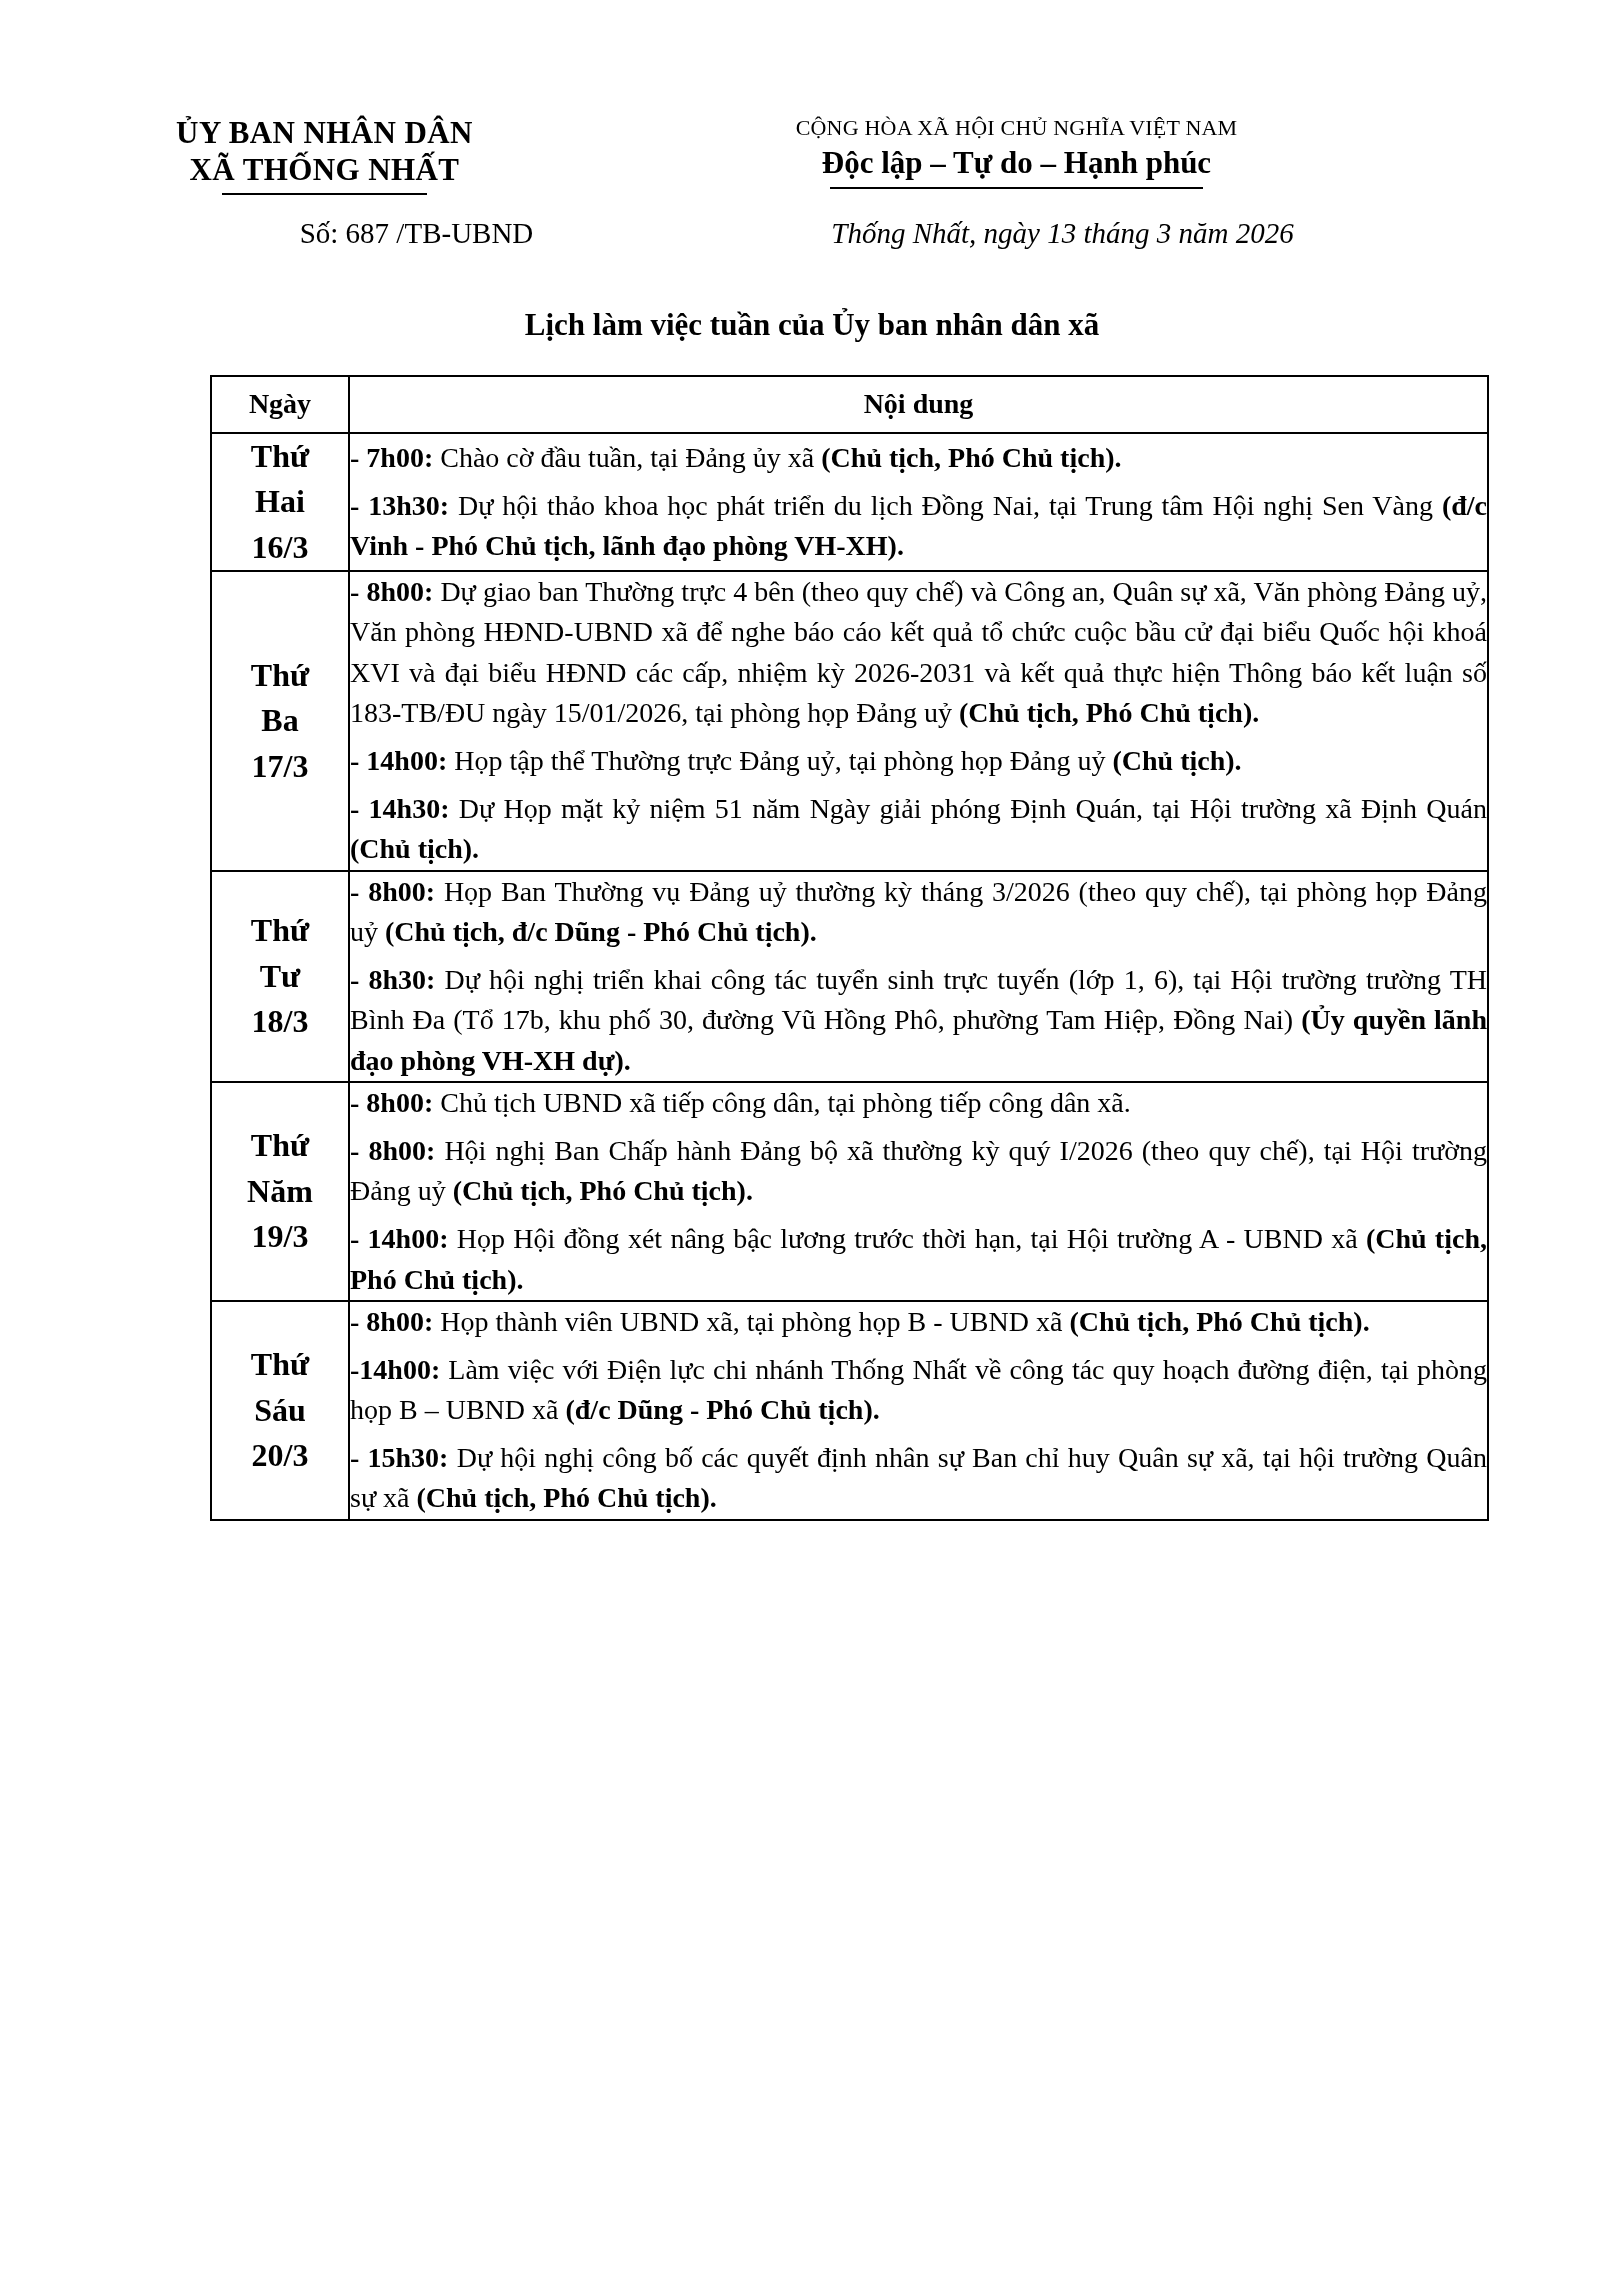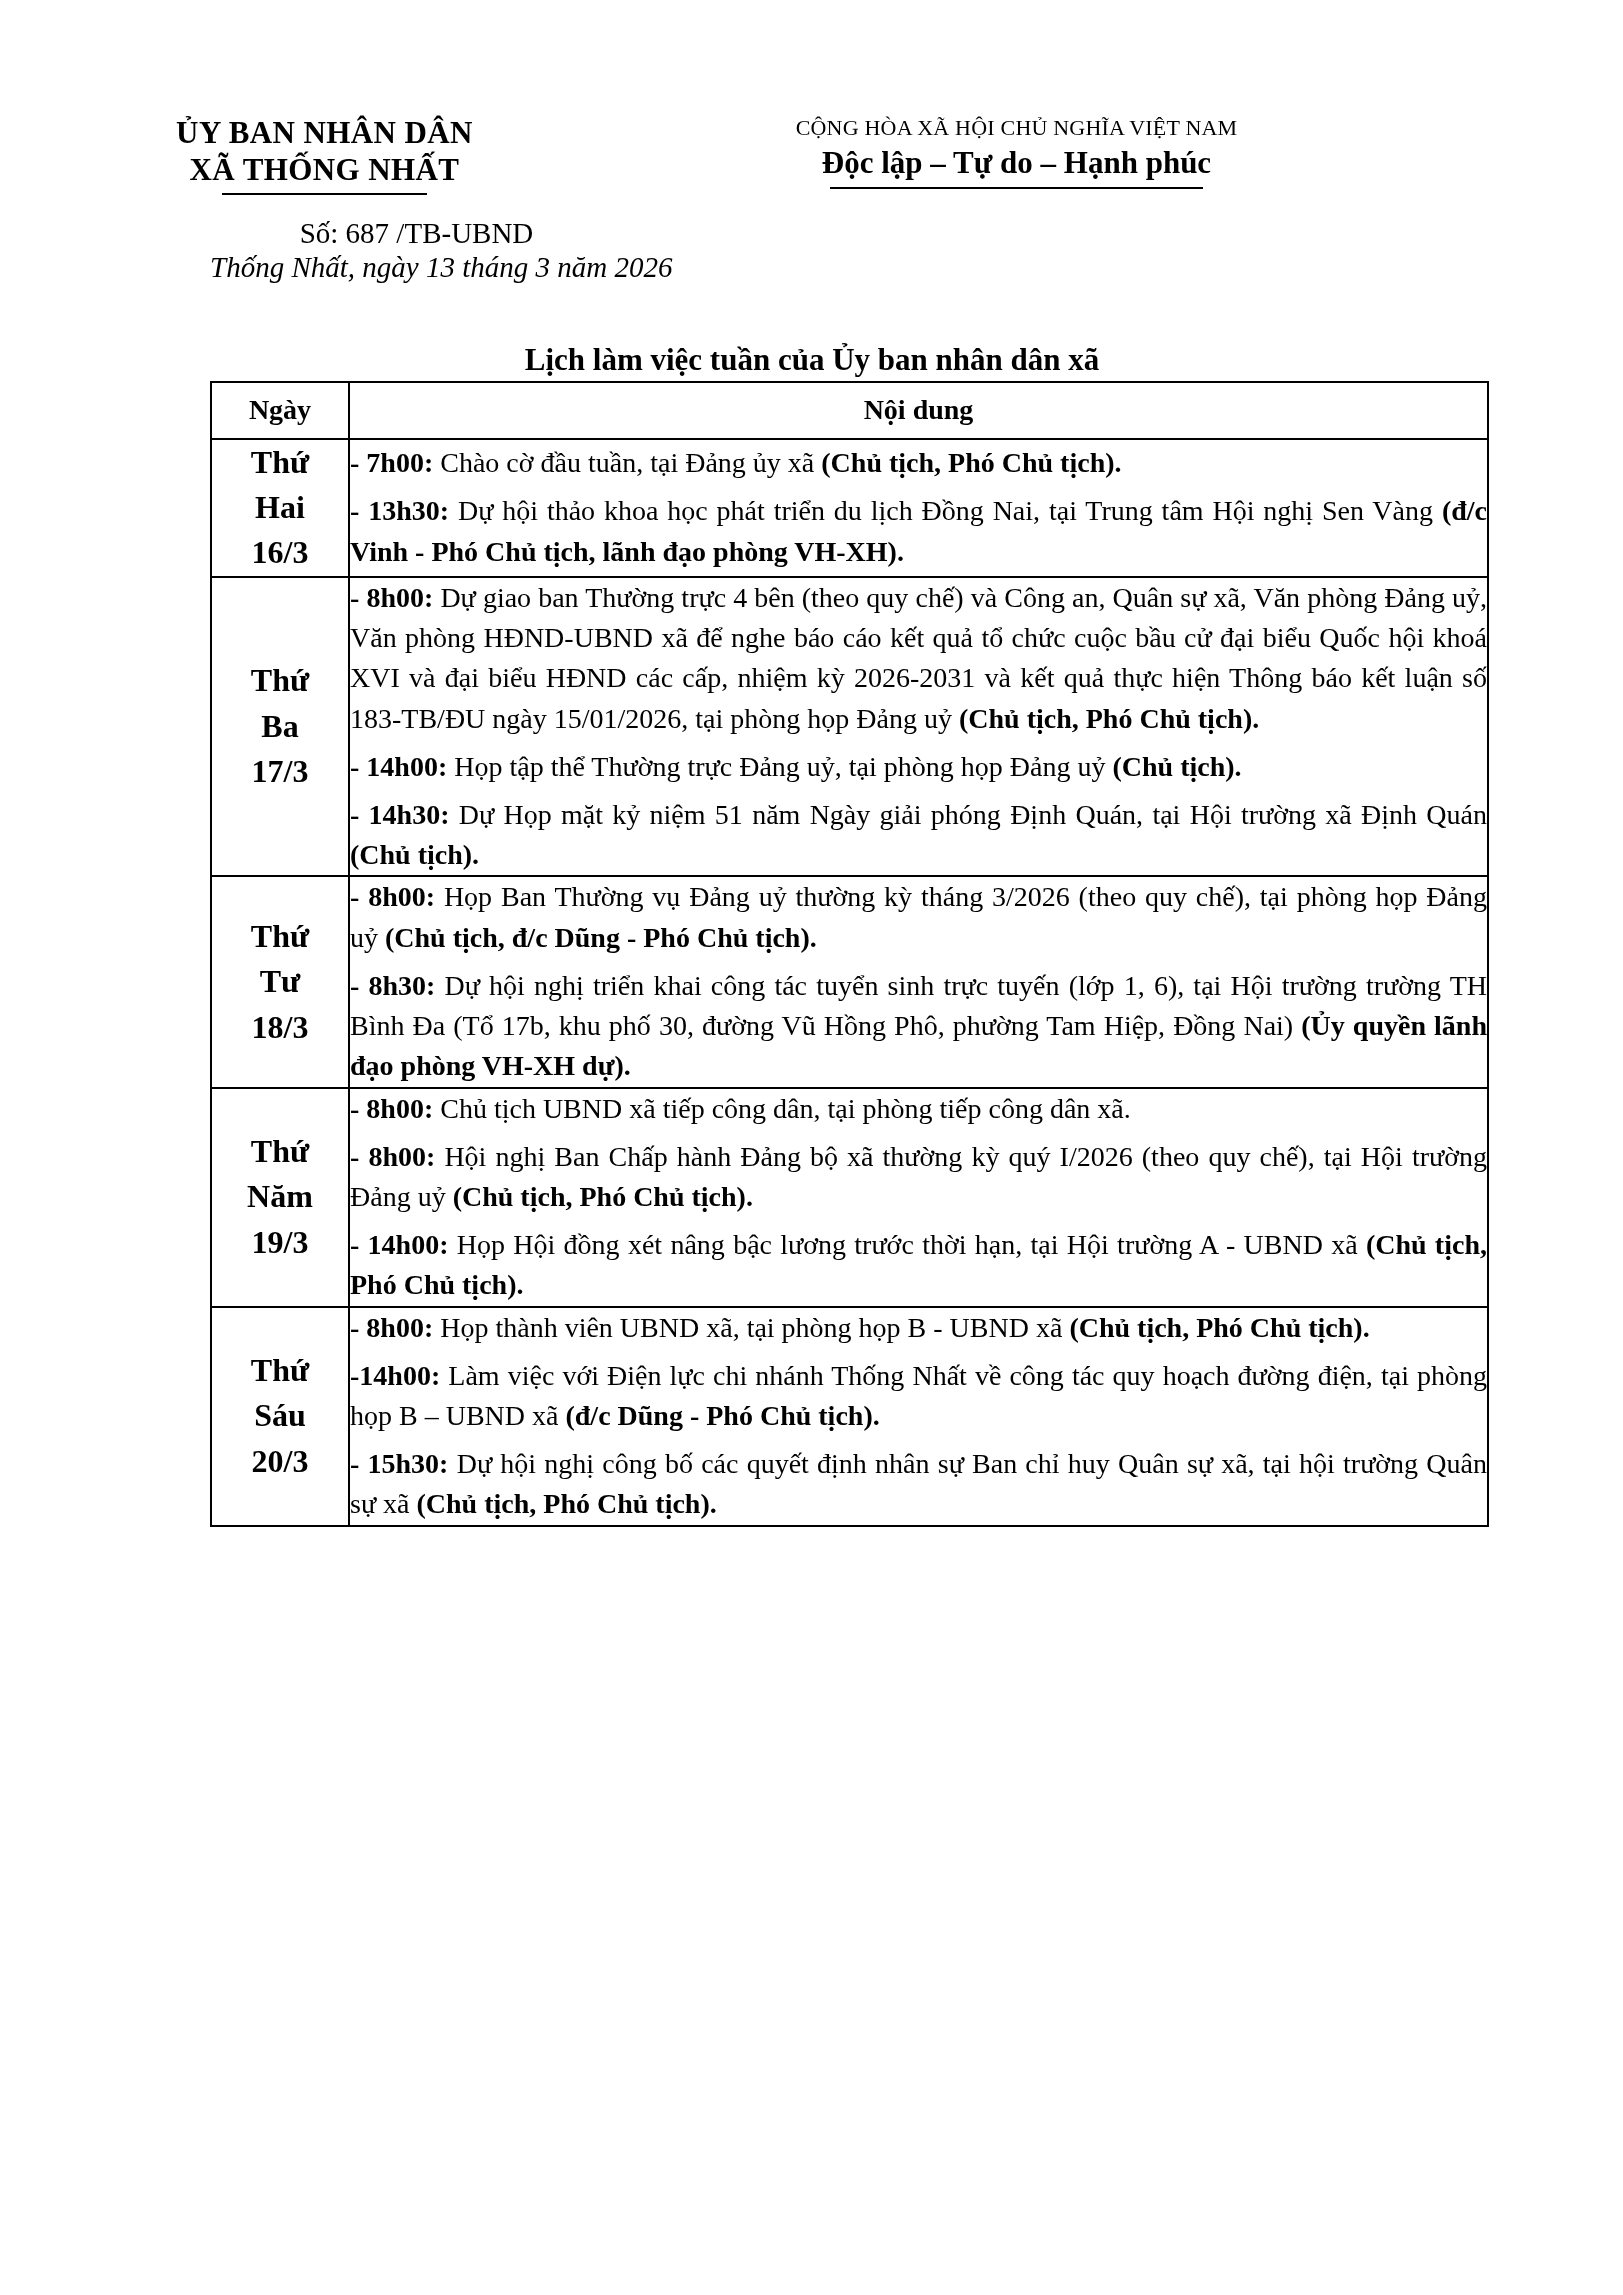--- a/index.html
+++ b/index.html
@@ -92,21 +92,20 @@
     position: absolute;
     left: 2%;
     right: 2%;
     bottom: -7.7px;
     height: 2.3px;
     background: #000;
   }
 
   .subheader {
     display: flex;
-    flex-direction: column;
     align-items: flex-start;
     padding-left: 210px;
     padding-right: 122px;
     margin-top: 27.5px;
   }
   .doc-number {
     width: 413px;
     flex: 0 0 auto;
     text-align: center;
     font-size: 29px;
@@ -141,20 +140,21 @@
   }
   .title-range {
     font-size: 29px;
     font-style: italic;
     line-height: 1.3;
     margin-top: 6.1px;
   }
 
   
   .schedule-wrap {
+    margin-top: 29px;
     padding-left: 210px;
     padding-right: 68px;
   }
   table.schedule {
     border-collapse: collapse;
     width: 1276px;
     table-layout: fixed;
   }
   table.schedule th,
   table.schedule td {

